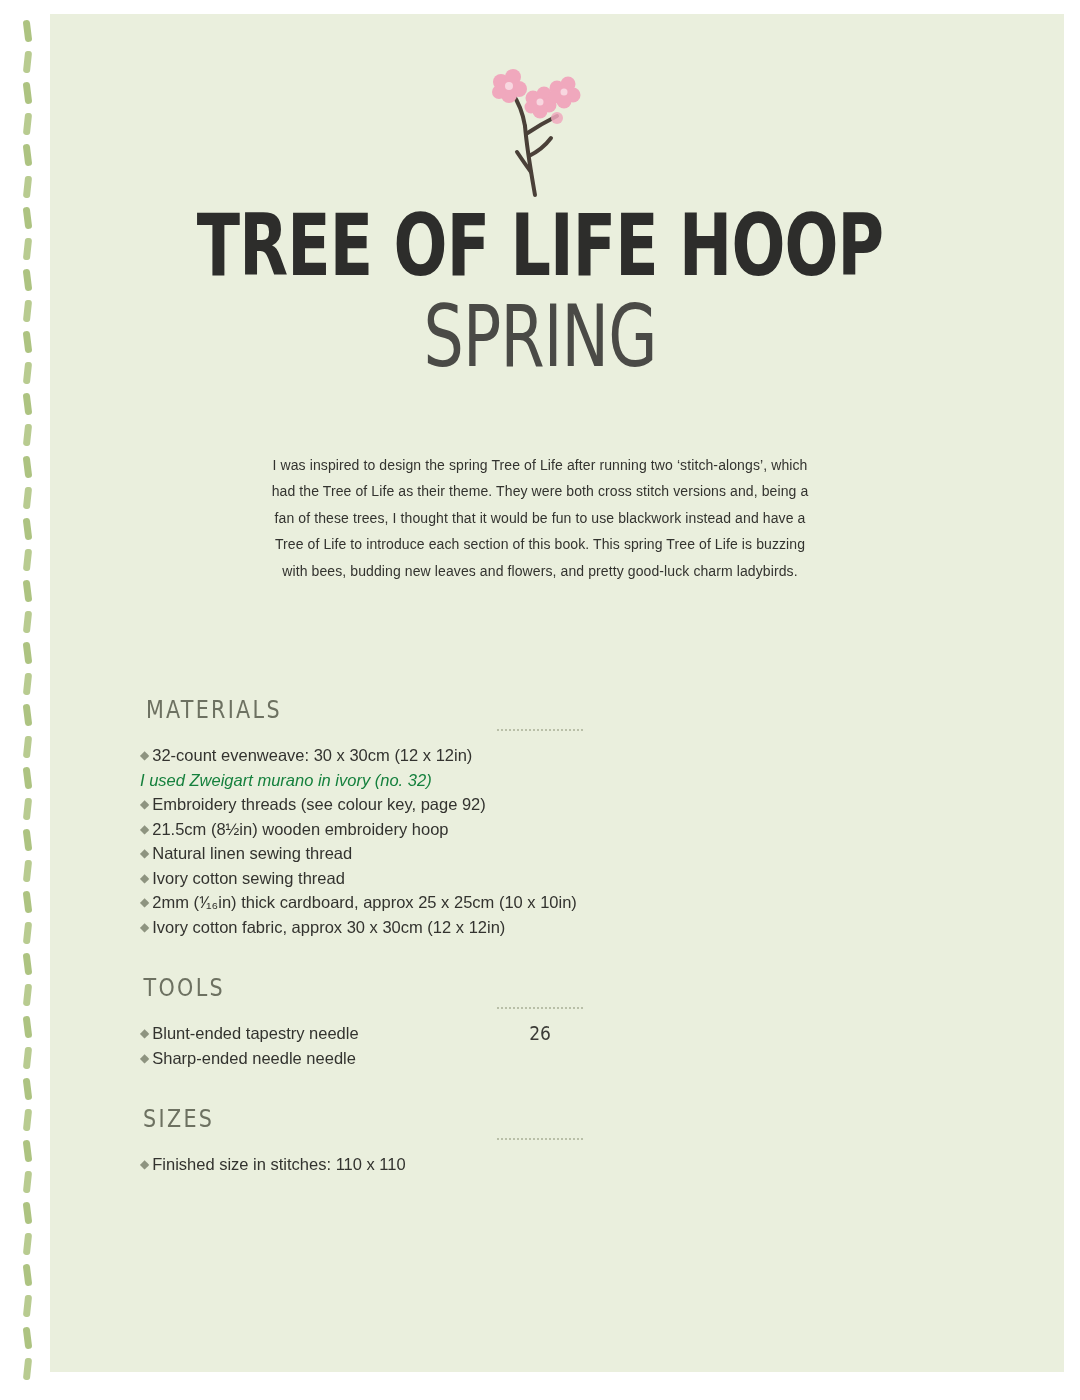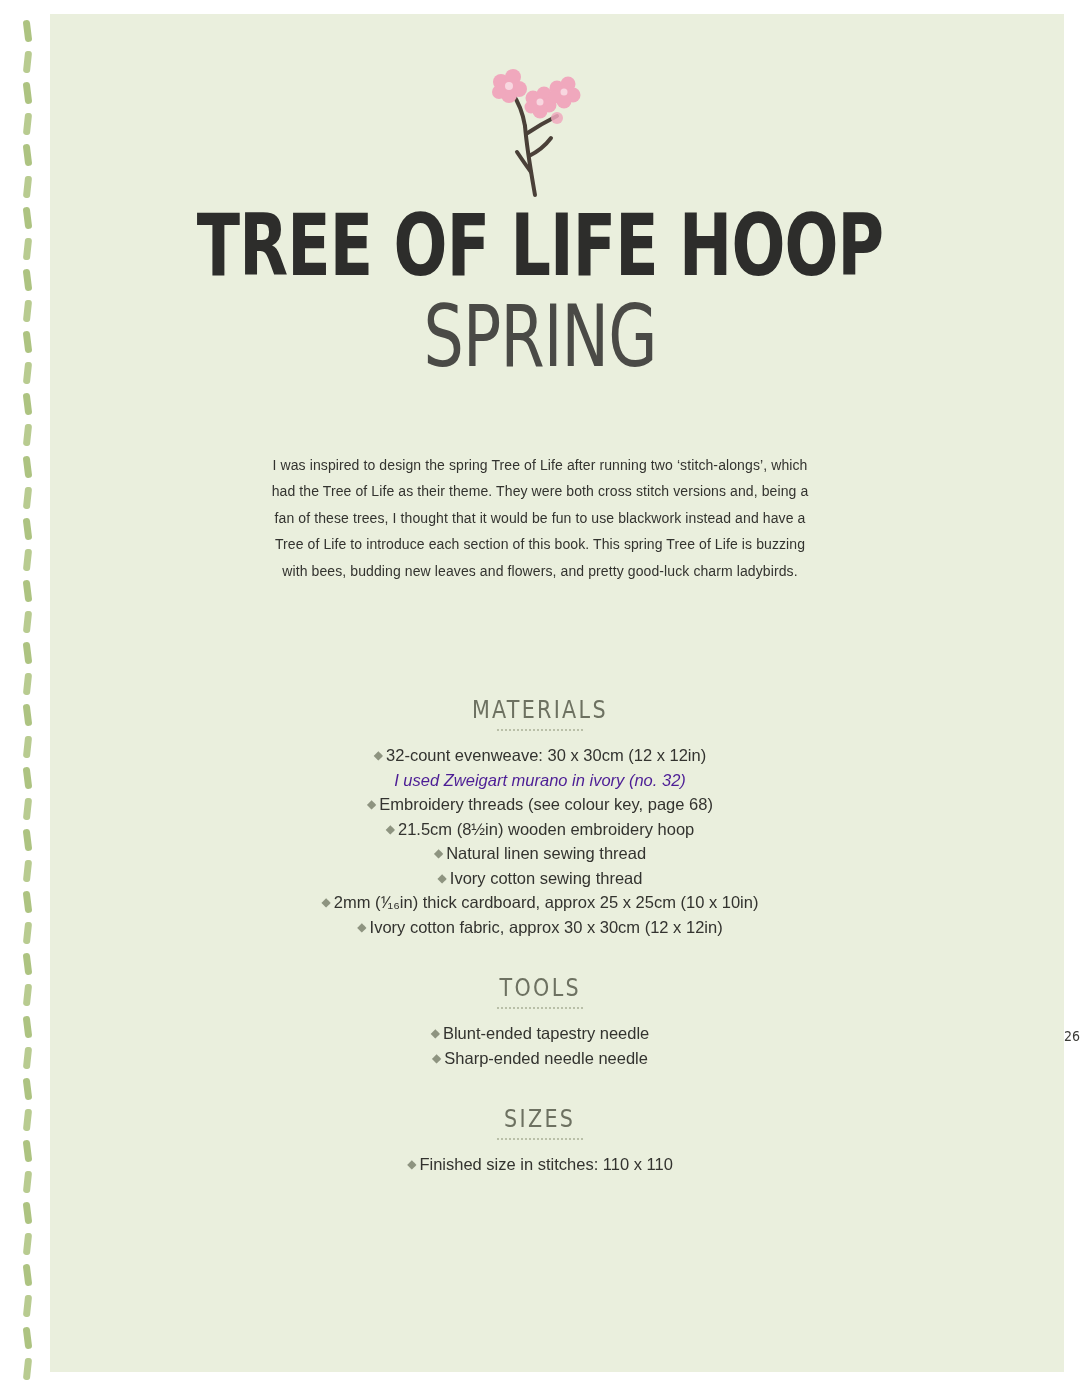--- a/index.html
+++ b/index.html
@@ -111,21 +111,20 @@
     color: #33332f;
     letter-spacing: 0.1px;
   }
 
   
   .sections {
     position: absolute;
     left: 140px;
     right: 140px;
     top: 695px;
-    text-align: center;
   }
   .section { margin-bottom: 34px; }
   .section:last-child { margin-bottom: 0; }
 
   .section-heading {
     font-family: "DejaVu Sans Condensed", "Liberation Sans Narrow", "Liberation Sans", sans-serif;
     font-size: 25px;
     letter-spacing: 2.5px;
     color: #6d7161;
     font-weight: 400;
@@ -144,31 +143,31 @@
     color: #33332f;
   }
   .item .bullet {
     color: #8e9480;
     font-size: 12px;
     vertical-align: 2px;
     margin-right: 3px;
   }
   .item.sub {
     font-style: italic;
-    color: #4c1d95;
+    color: #15803d;
   }
 
   
   .page-number {
     position: absolute;
     left: 0;
     right: 0;
     bottom: 48px;
-    text-align: right;
-    font-size: 14px;
+    text-align: center;
+    font-size: 19px;
     color: #3b3b36;
     font-family: "DejaVu Sans Condensed", "Liberation Sans Narrow", "Liberation Sans", sans-serif;
   }
 </style>
 </head>
 <body>
 
 <div class="page">
 
   <div class="page-panel"></div>
@@ -266,21 +265,21 @@
 
   <div class="intro">I was inspired to design the spring Tree of Life after running two ‘stitch-alongs’, which had the Tree of Life as their theme. They were both cross stitch versions and, being a fan of these trees, I thought that it would be fun to use blackwork instead and have a Tree of Life to introduce each section of this book. This spring Tree of Life is buzzing with bees, budding new leaves and flowers, and pretty good-luck charm ladybirds.</div>
 
   <div class="sections">
 
     <div class="section">
       <div class="section-heading">MATERIALS</div>
       <div class="heading-rule"></div>
       <div class="item"><span class="bullet">◆</span><span>32-count evenweave: 30 x 30cm (12 x 12in)</span></div>
       <div class="item sub">I used Zweigart murano in ivory (no. 32)</div>
-      <div class="item"><span class="bullet">◆</span><span>Embroidery threads (see colour key, page 68)</span></div>
+      <div class="item"><span class="bullet">◆</span><span>Embroidery threads (see colour key, page 92)</span></div>
       <div class="item"><span class="bullet">◆</span><span>21.5cm (8½in) wooden embroidery hoop</span></div>
       <div class="item"><span class="bullet">◆</span><span>Natural linen sewing thread</span></div>
       <div class="item"><span class="bullet">◆</span><span>Ivory cotton sewing thread</span></div>
       <div class="item"><span class="bullet">◆</span><span>2mm (⅟₁₆in) thick cardboard, approx 25 x 25cm (10 x 10in)</span></div>
       <div class="item"><span class="bullet">◆</span><span>Ivory cotton fabric, approx 30 x 30cm (12 x 12in)</span></div>
     </div>
 
     <div class="section">
       <div class="section-heading">TOOLS</div>
       <div class="heading-rule"></div>

